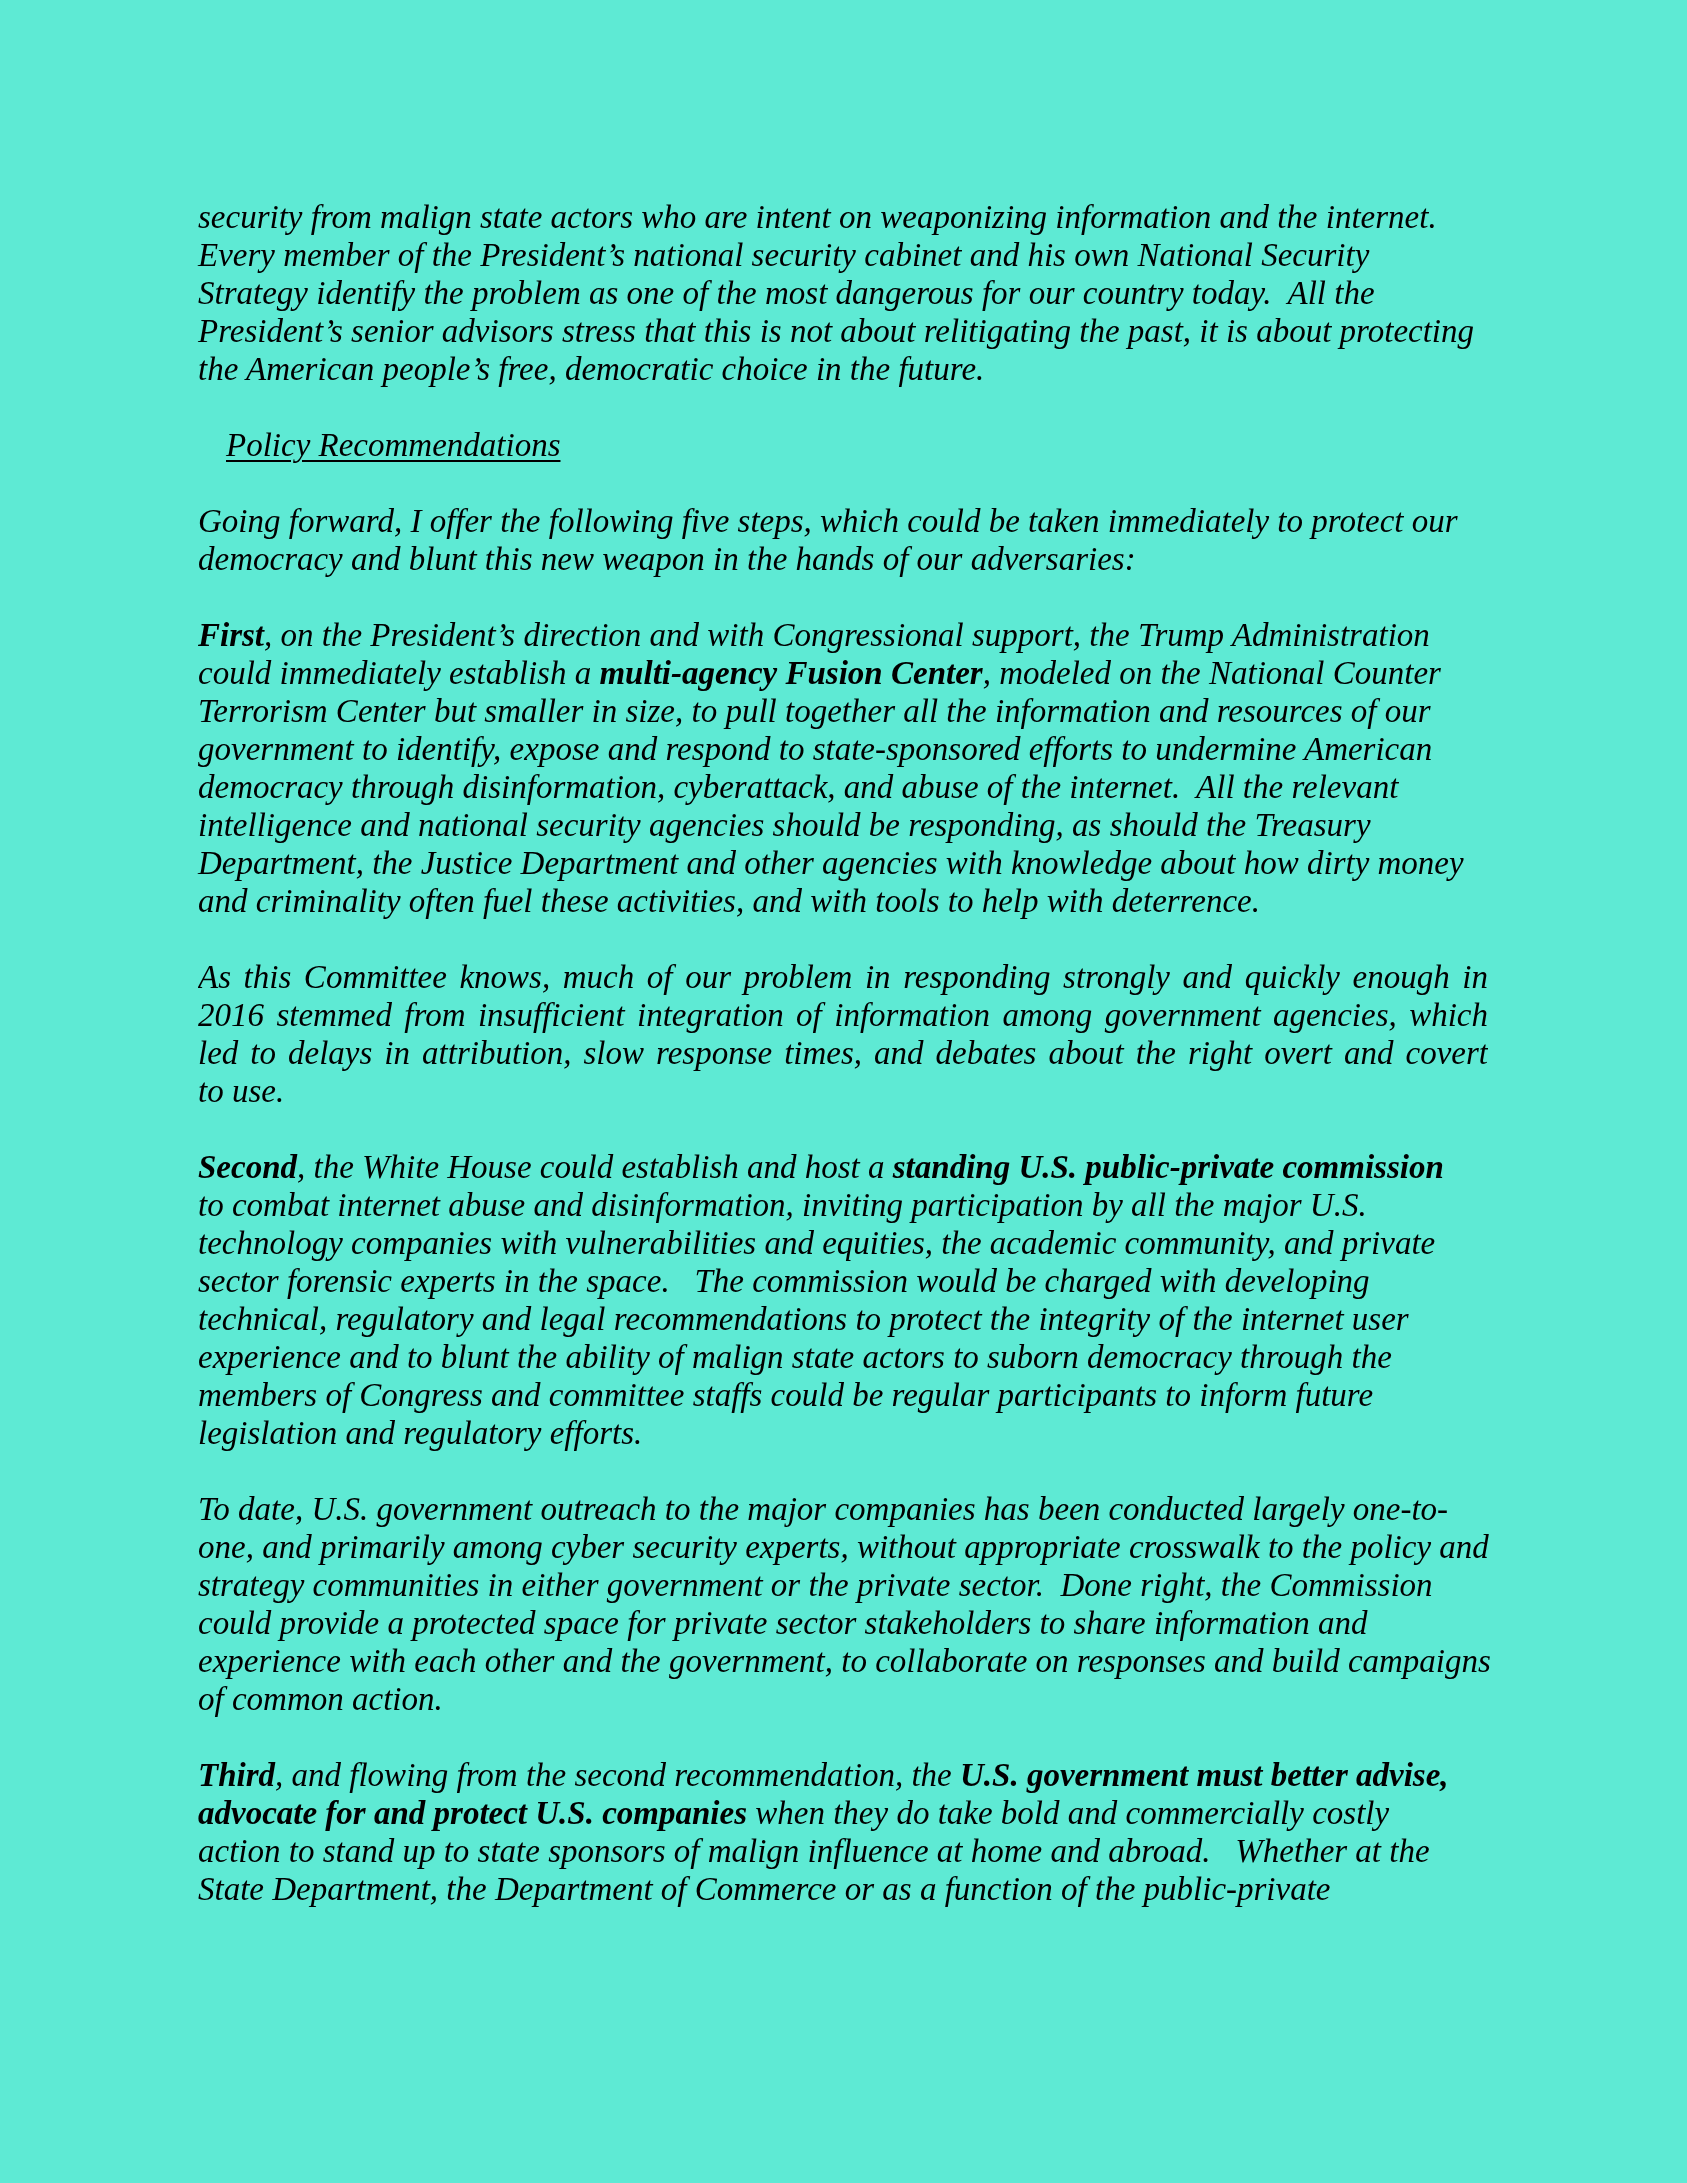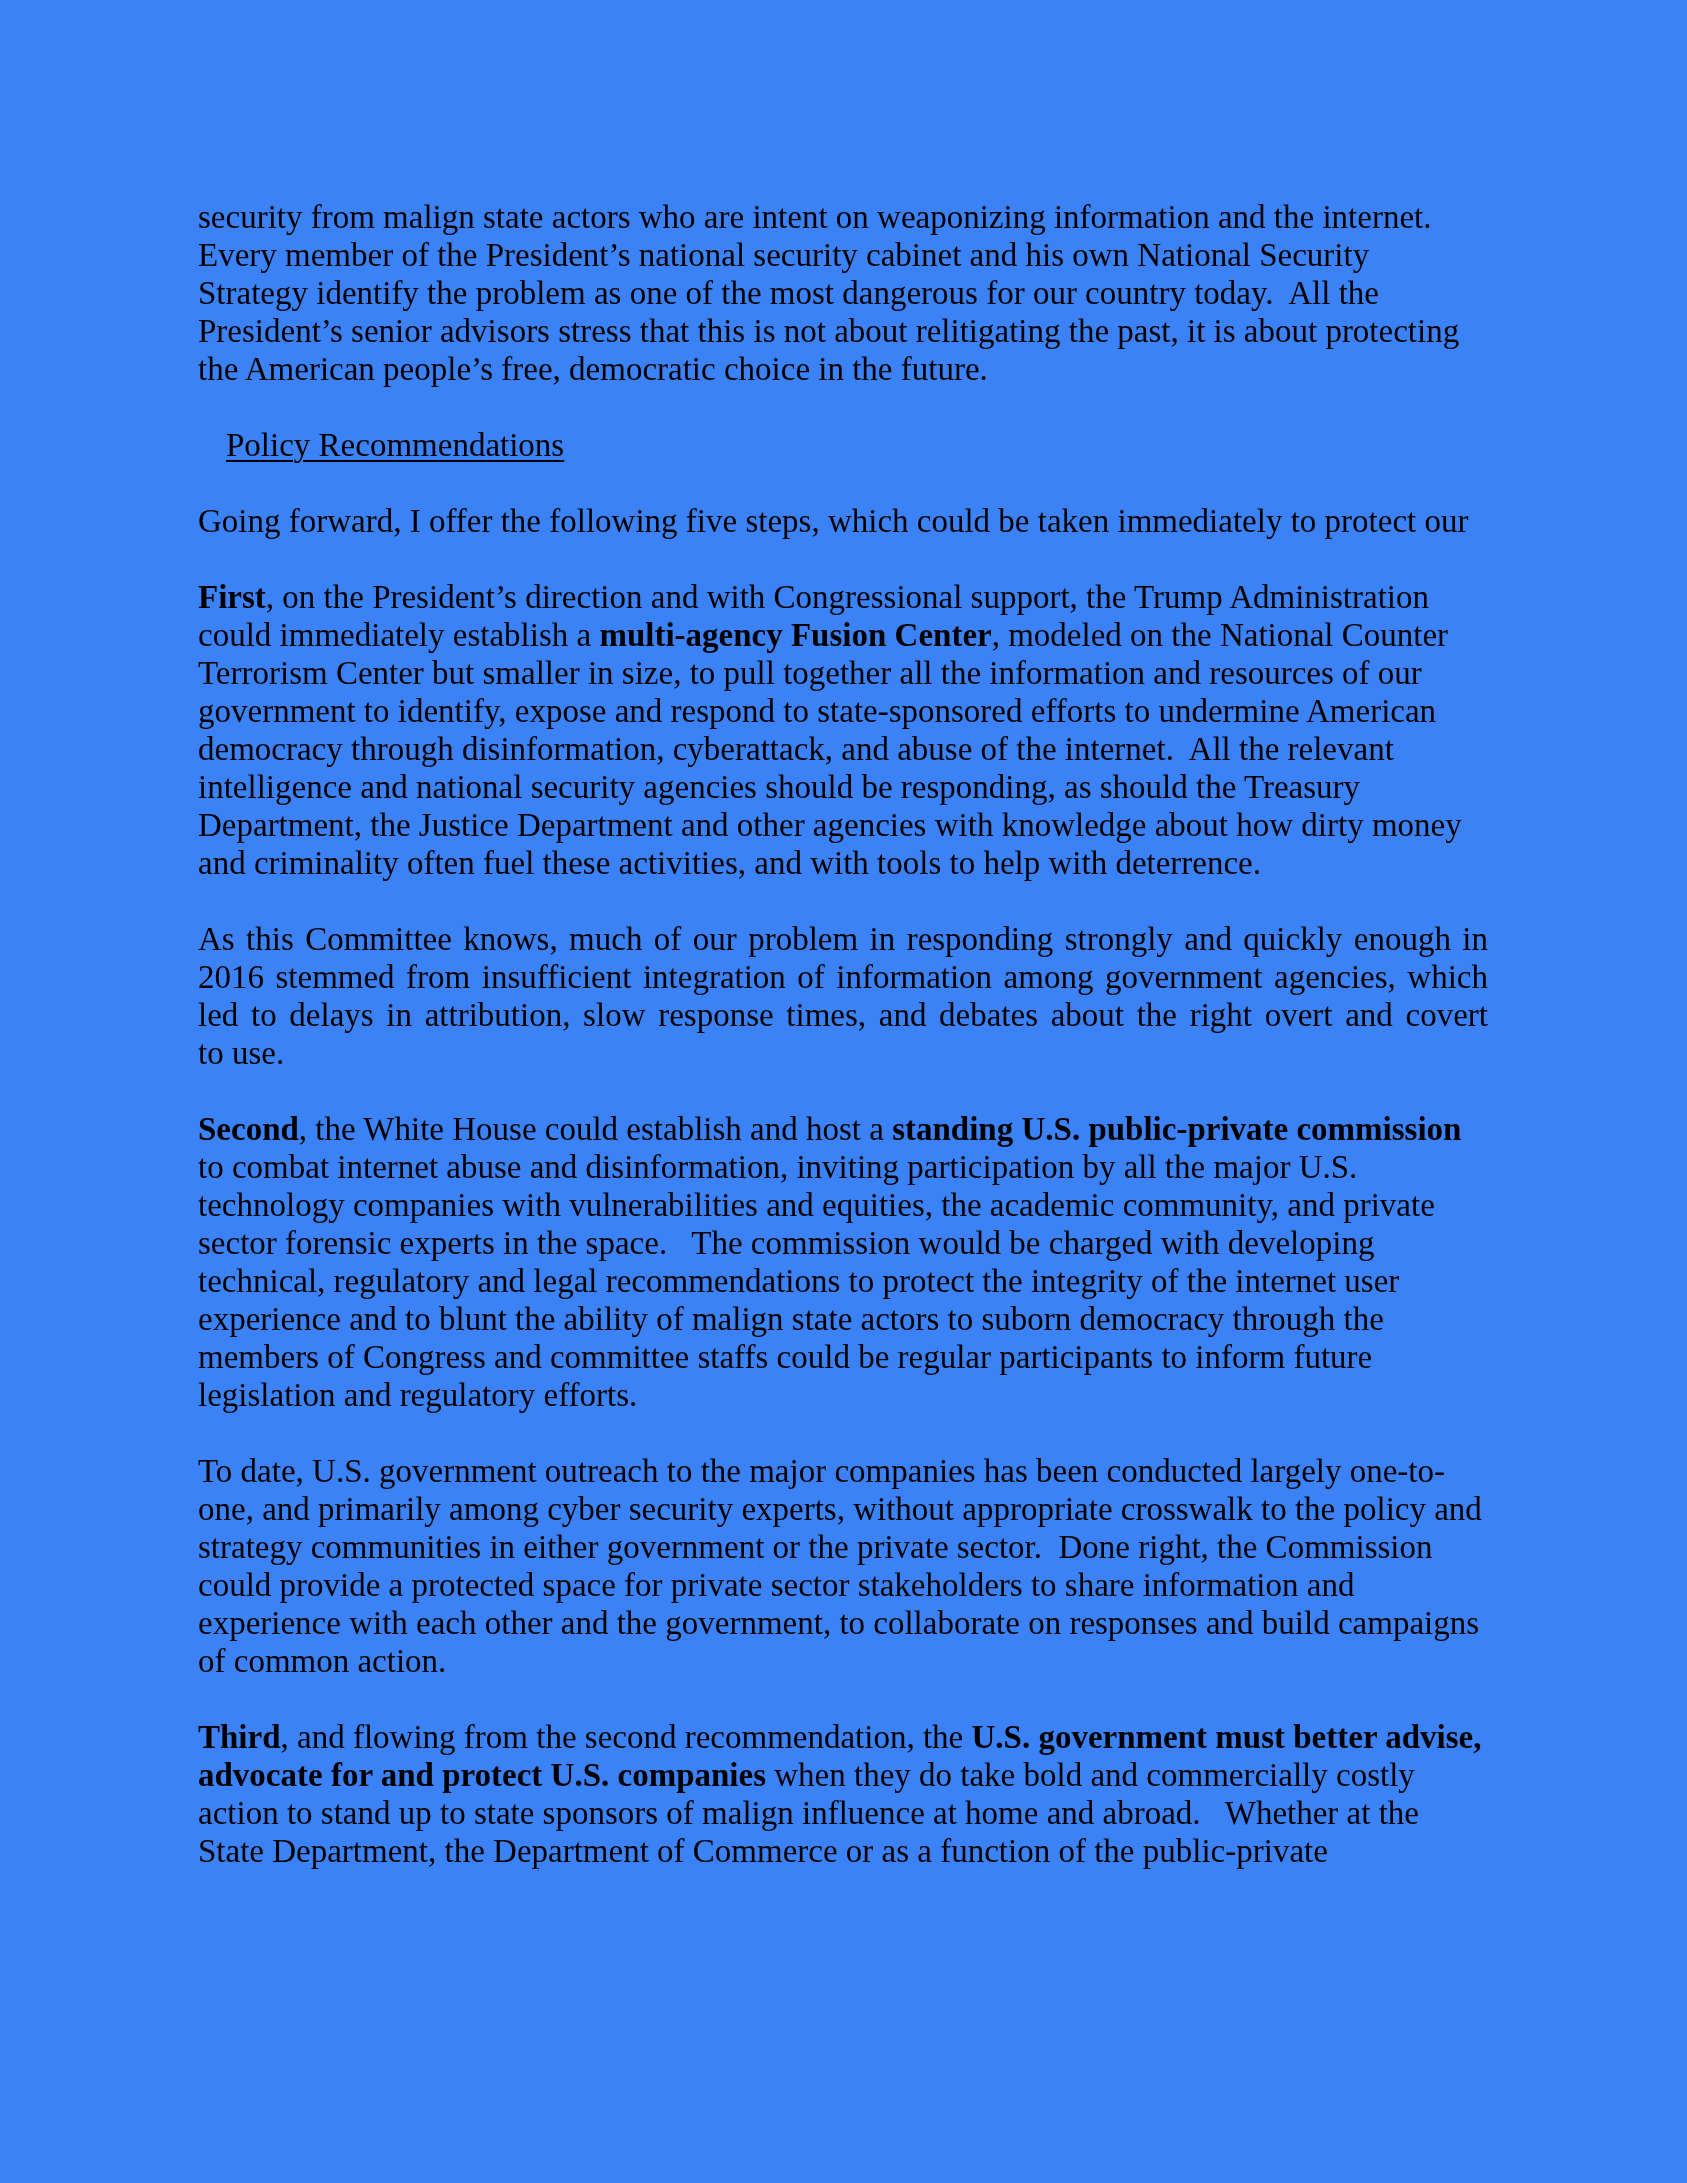--- a/index.html
+++ b/index.html
@@ -11,21 +11,22 @@
     width: 1687px;
     height: 2183px;
     position: relative;
     overflow: hidden;
   }
   .page {
     position: absolute;
     left: 0; top: 0;
     width: 1687px;
     height: 2183px;
-    background: #3b82f6;
+    background: #5eead4;
+    font-style: italic;
   }
   .text-block {
     position: absolute;
     left: 198px;
     top: 198px;
     width: 1290px;
     font-family: "Liberation Serif", "DejaVu Serif", serif;
     font-size: 33px;
     line-height: 38px;
     color: #000000;
@@ -60,20 +61,21 @@
         <span class="line"><span style="white-space: pre;">President’s senior advisors stress that this is not about relitigating the past, it is about protecting</span></span>
         <span class="line"><span style="white-space: pre;">the American people’s free, democratic choice in the future.</span></span>
       </div>
       <span class="blank"></span>
       <div class="paragraph">
         <span class="line"><span class="u" style="white-space: pre; margin-left: 28px;">Policy Recommendations</span></span>
       </div>
       <span class="blank"></span>
       <div class="paragraph">
         <span class="line"><span style="white-space: pre;">Going forward, I offer the following five steps, which could be taken immediately to protect our</span></span>
+        <span class="line"><span style="white-space: pre;">democracy and blunt this new weapon in the hands of our adversaries:</span></span>
       </div>
       <span class="blank"></span>
       <div class="paragraph">
         <span class="line"><span class="b" style="white-space: pre;">First</span><span style="white-space: pre;">, on the President’s direction and with Congressional support, the Trump Administration</span></span>
         <span class="line"><span style="white-space: pre;">could immediately establish a </span><span class="b" style="white-space: pre;">multi-agency Fusion Center</span><span style="white-space: pre;">, modeled on the National Counter</span></span>
         <span class="line"><span style="white-space: pre;">Terrorism Center but smaller in size, to pull together all the information and resources of our</span></span>
         <span class="line"><span style="white-space: pre;">government to identify, expose and respond to state-sponsored efforts to undermine American</span></span>
         <span class="line"><span style="white-space: pre;">democracy through disinformation, cyberattack, and abuse of the internet.  All the relevant</span></span>
         <span class="line"><span style="white-space: pre;">intelligence and national security agencies should be responding, as should the Treasury</span></span>
         <span class="line"><span style="white-space: pre;">Department, the Justice Department and other agencies with knowledge about how dirty money</span></span>

